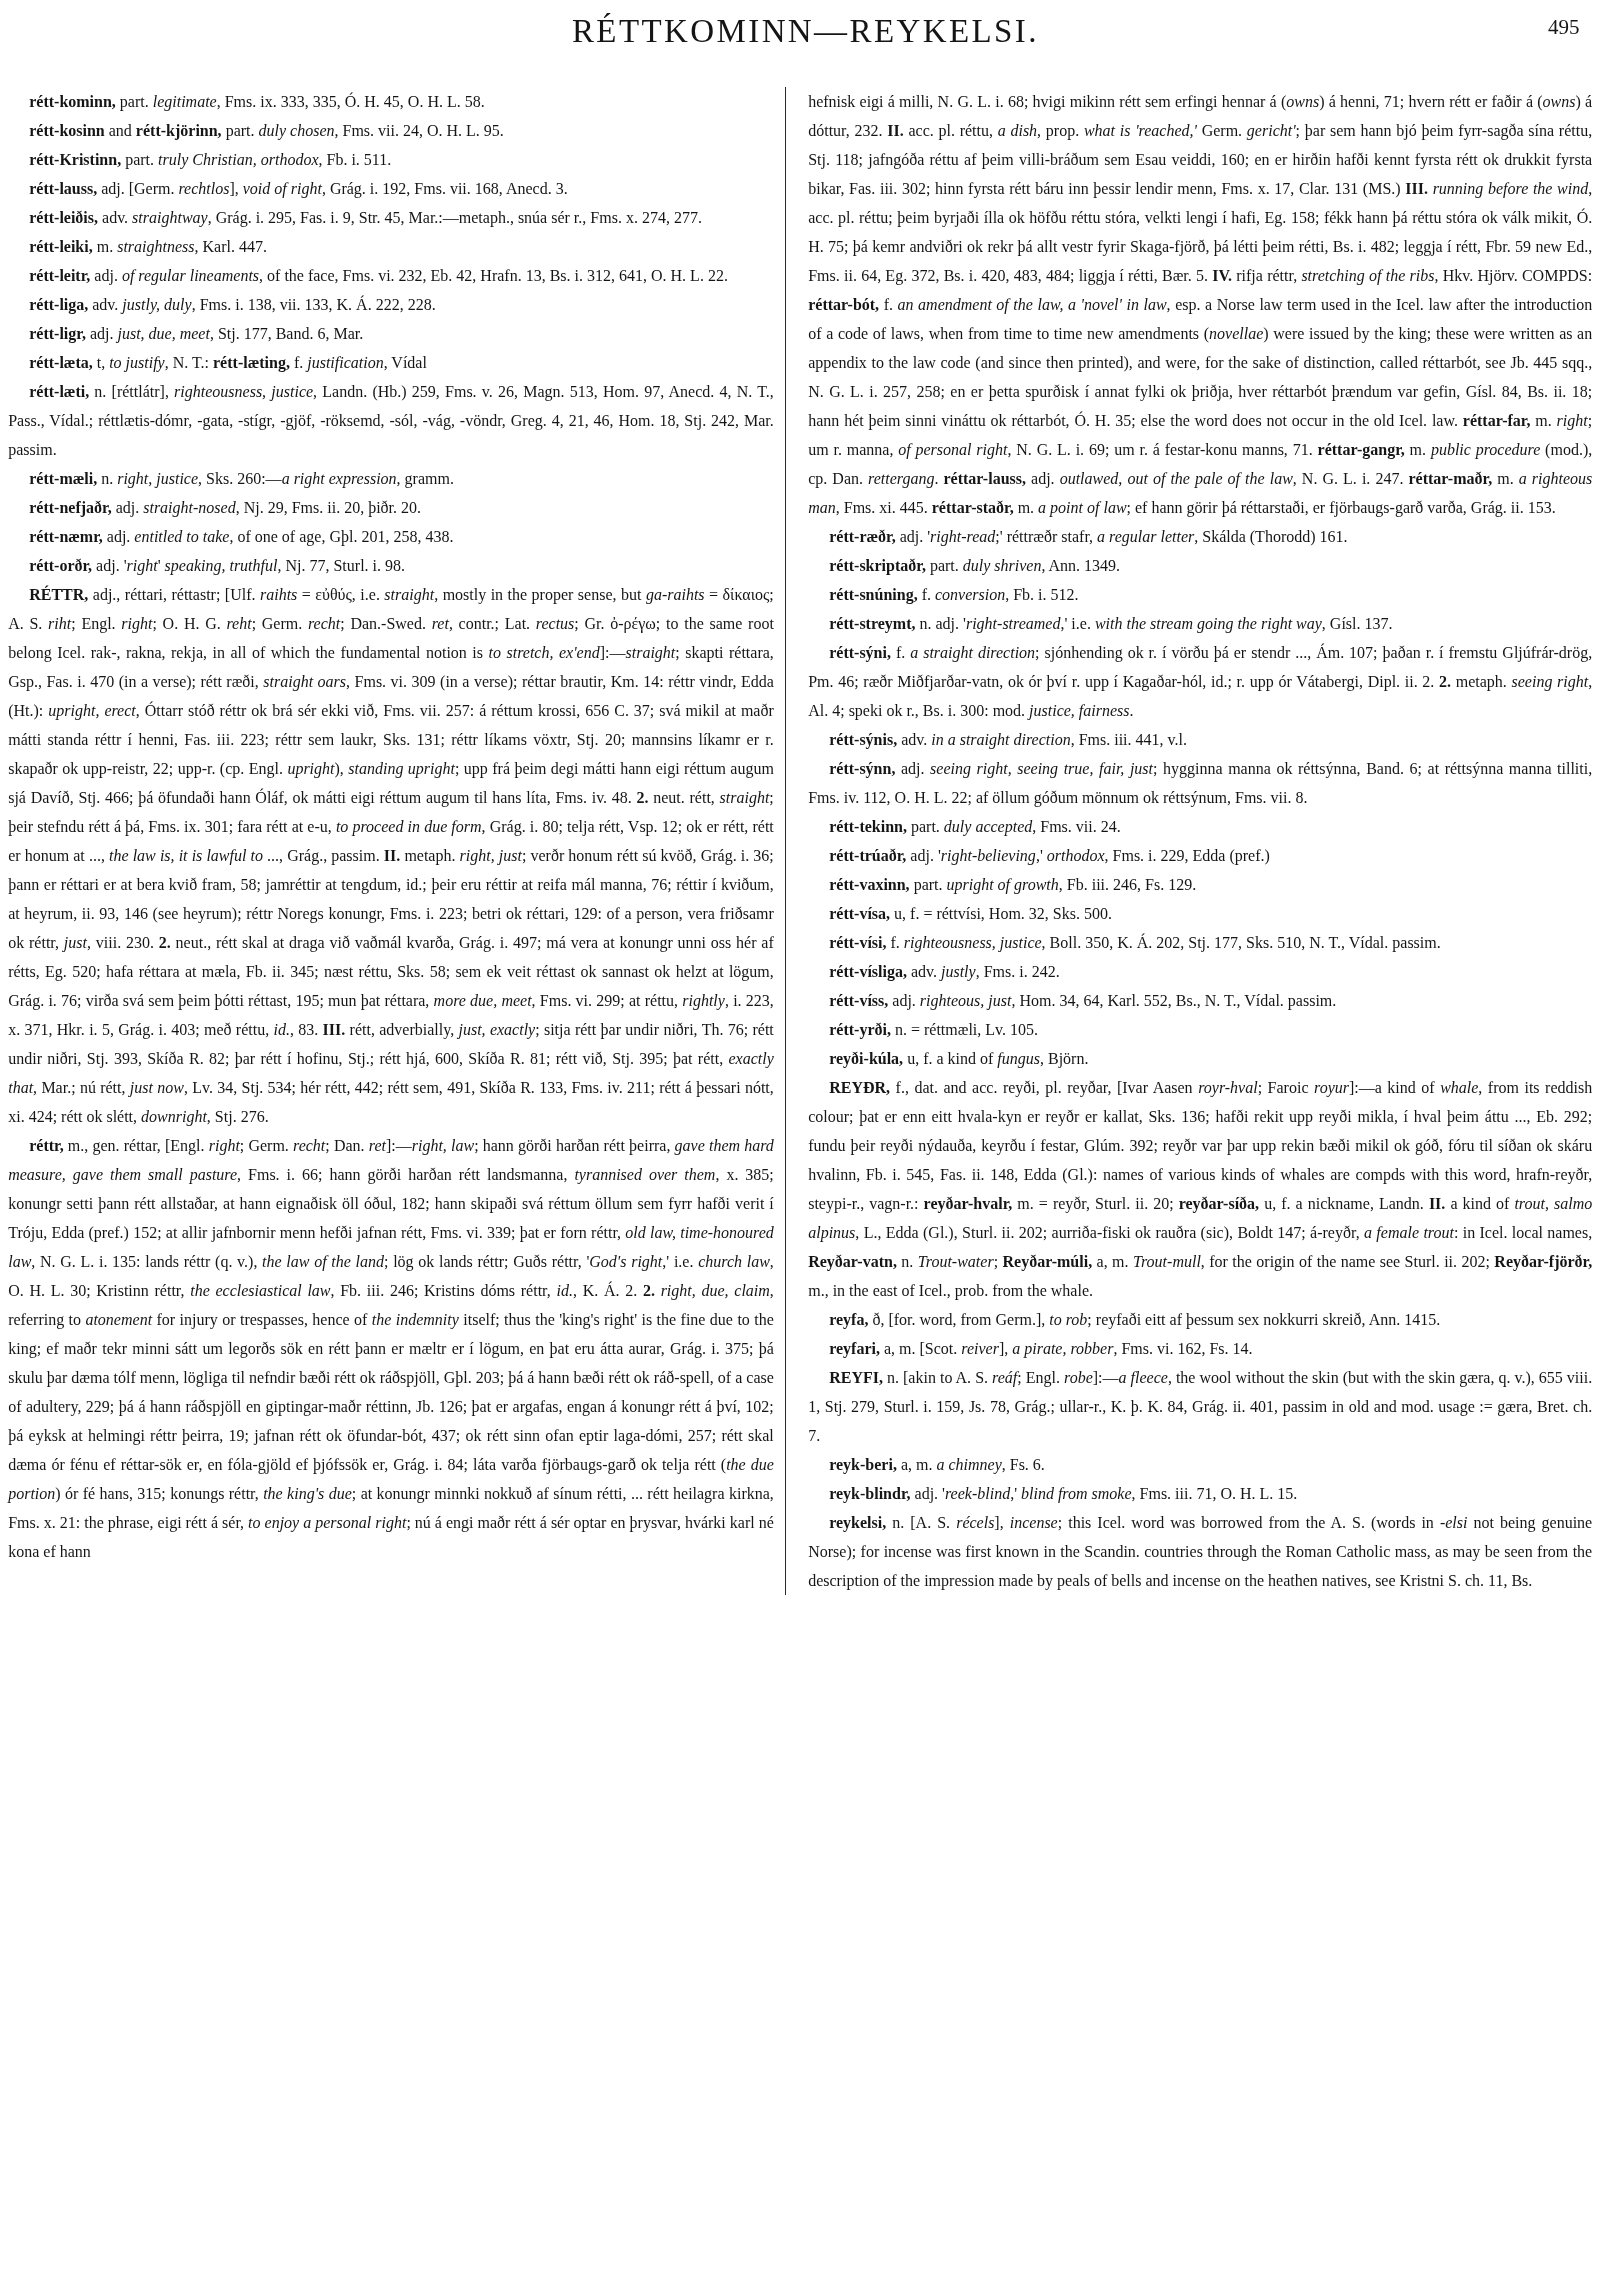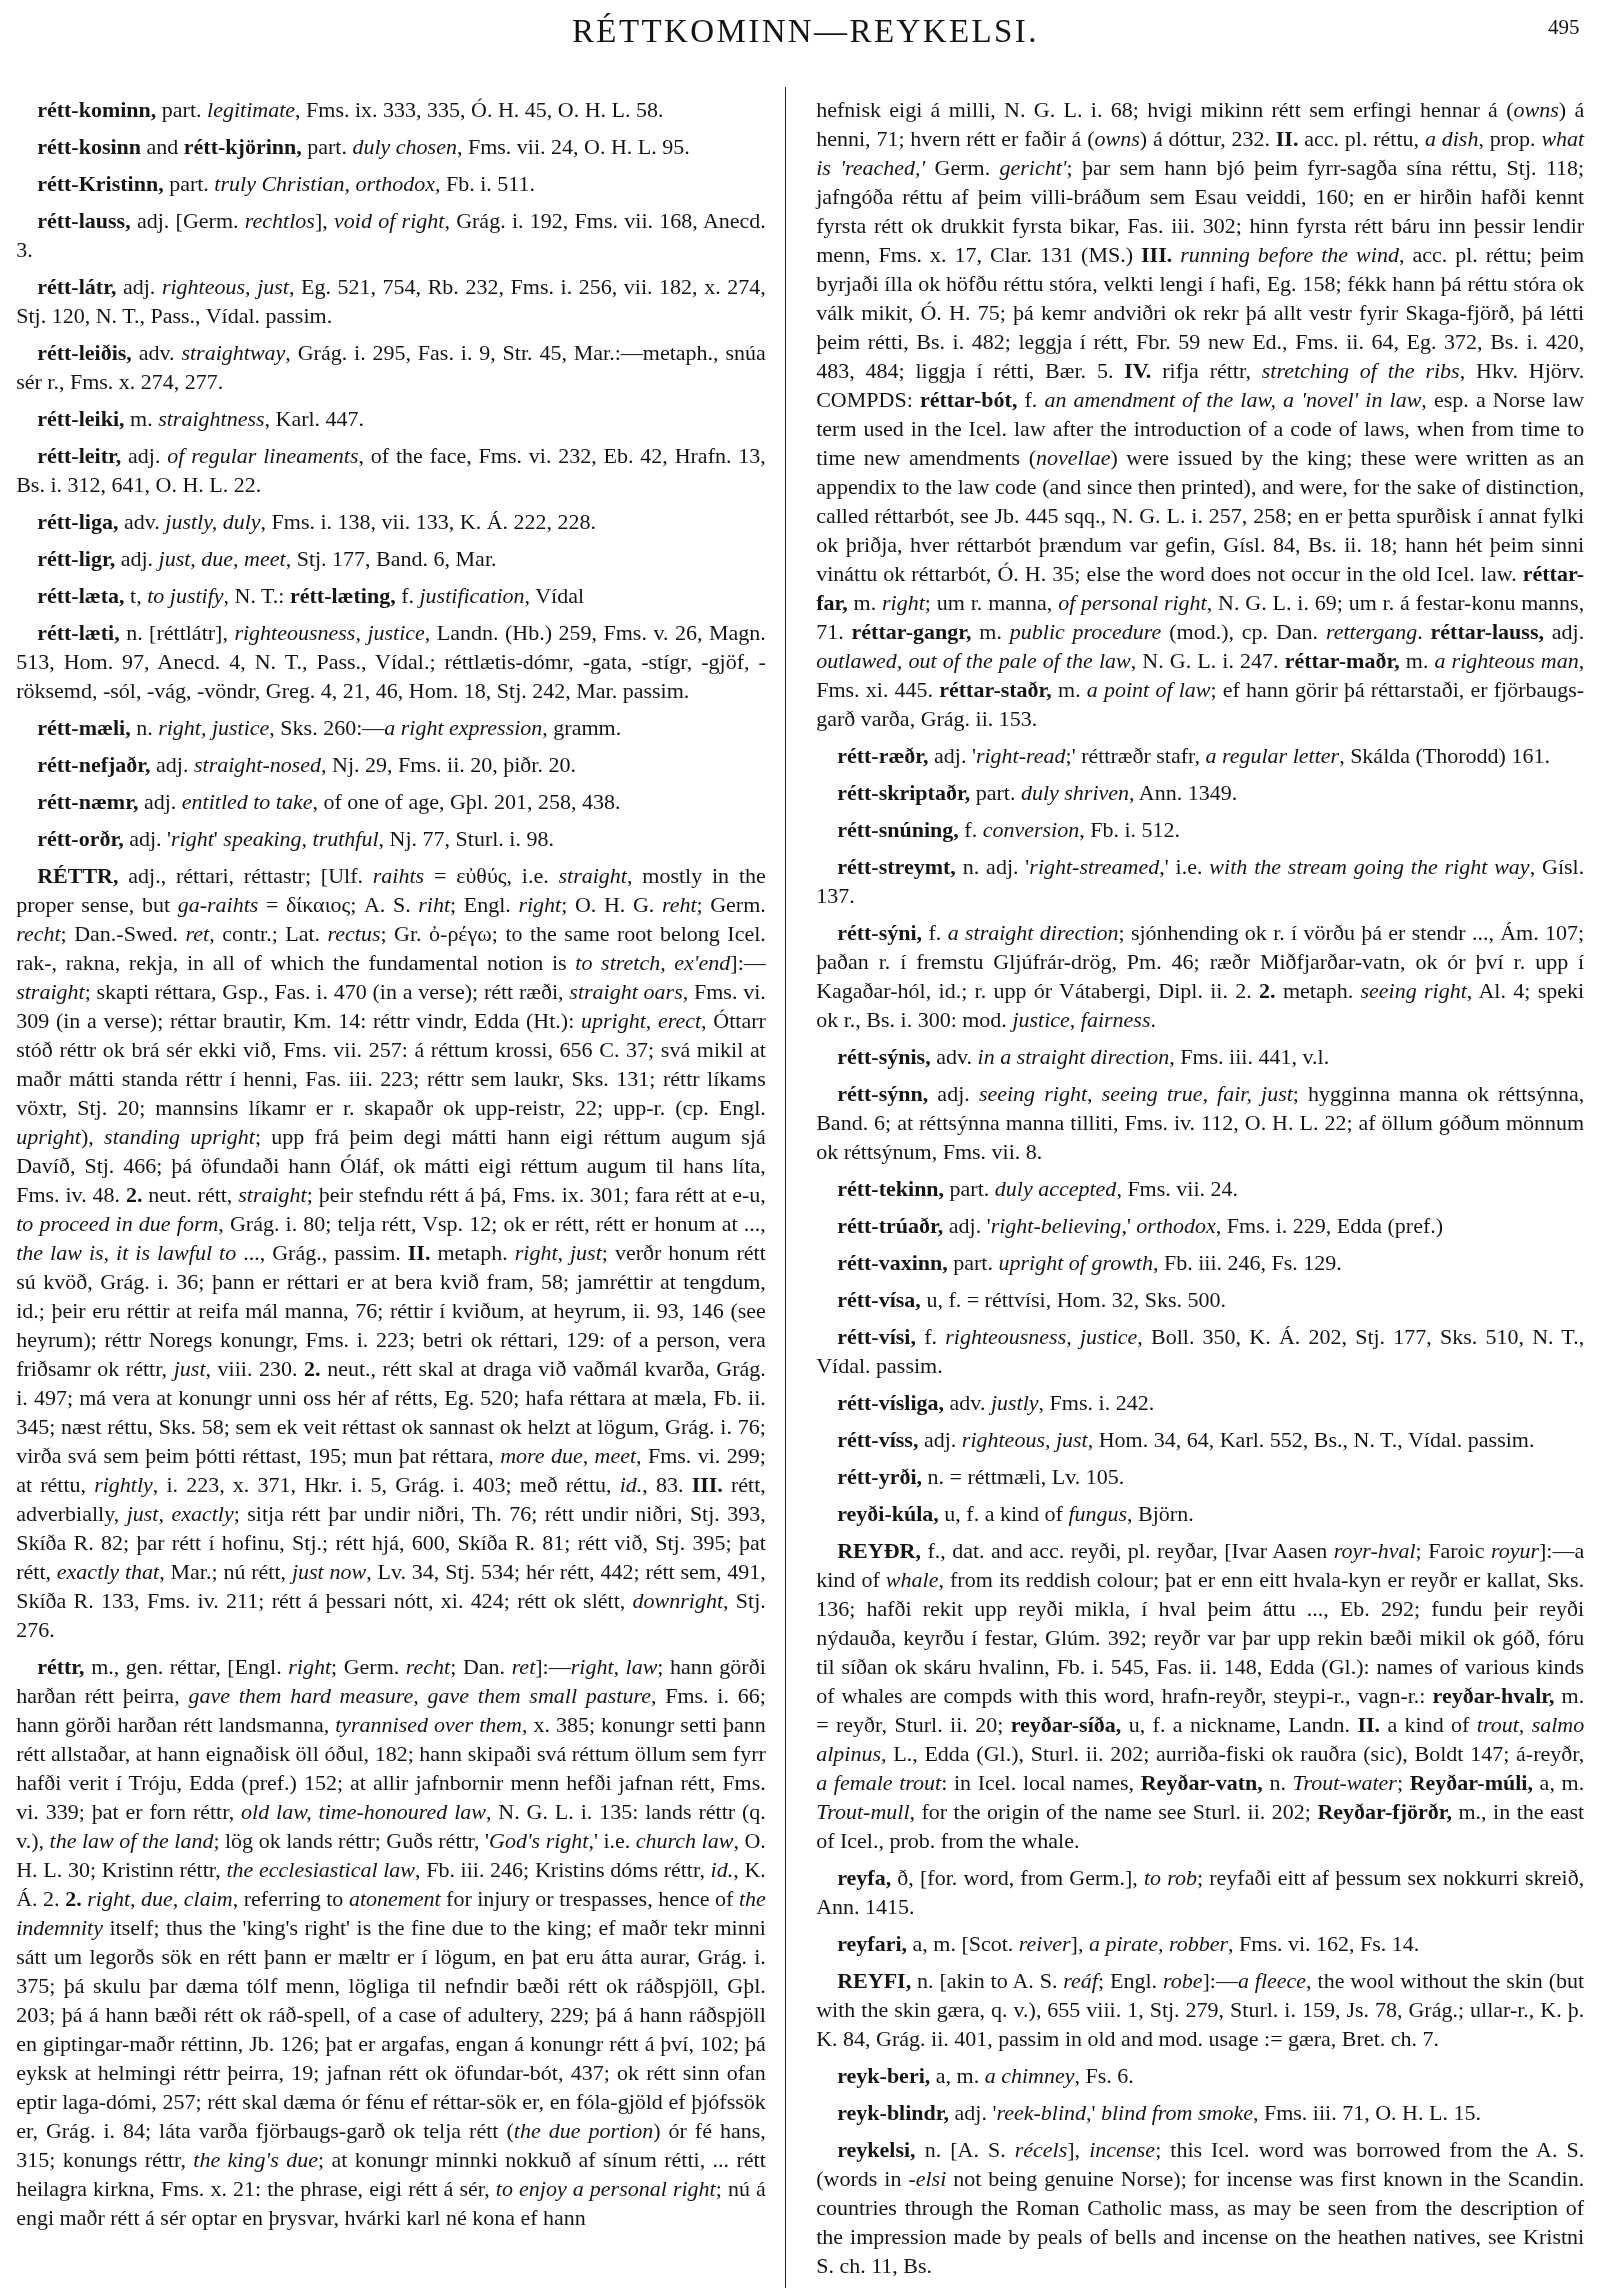--- a/index.html
+++ b/index.html
@@ -49,22 +49,22 @@
   .col-left {
     width: 777px;
     padding-right: 11.4px;
   }
   .col-right {
     width: 807px;
     border-left: 1.6px solid #2a2a2a;
     padding-left: 22px;
   }
   p.entry {
-    margin: 8px;
-    font-size: 22px;
+    margin: 0;
+    font-size: 16px;
     line-height: 29px;
     text-align: justify;
     text-indent: 21px;
     hyphens: none;
   }
   p.entry.cont {
     text-indent: 0;
   }
   .hw { font-weight: 700; }
   .it { font-style: italic; }
@@ -76,21 +76,20 @@
   <div class="page-header">
     <div class="page-title">RÉTTKOMINN—REYKELSI.</div>
     <div class="page-number">495</div>
   </div>
   <div class="columns">
     <div class="col col-left" id="col-left">
         <p class="entry"><span class="hw">rétt-kominn,</span><span> part. </span><span class="it">legitimate</span><span>, Fms. ix. 333, 335, Ó. H. 45, O. H. L. 58.</span></p>
         <p class="entry"><span class="hw">rétt-kosinn</span><span> and </span><span class="hw">rétt-kjörinn,</span><span> part. </span><span class="it">duly chosen</span><span>, Fms. vii. 24, O. H. L. 95.</span></p>
         <p class="entry"><span class="hw">rétt-Kristinn,</span><span> part. </span><span class="it">truly Christian, orthodox</span><span>, Fb. i. 511.</span></p>
         <p class="entry"><span class="hw">rétt-lauss,</span><span> adj. [Germ. </span><span class="it">rechtlos</span><span>], </span><span class="it">void of right</span><span>, Grág. i. 192, Fms. vii. 168, Anecd. 3.</span></p>
-        <p class="entry"><span class="hw">rétt-látr,</span><span> adj. </span><span class="it">righteous, just</span><span>, Eg. 521, 754, Rb. 232, Fms. i. 256, vii. 182, x. 274, Stj. 120, N. T., Pass., Vídal. passim.</span></p>
         <p class="entry"><span class="hw">rétt-leiðis,</span><span> adv. </span><span class="it">straightway</span><span>, Grág. i. 295, Fas. i. 9, Str. 45, Mar.:—metaph., snúa sér r., Fms. x. 274, 277.</span></p>
         <p class="entry"><span class="hw">rétt-leiki,</span><span> m. </span><span class="it">straightness</span><span>, Karl. 447.</span></p>
         <p class="entry"><span class="hw">rétt-leitr,</span><span> adj. </span><span class="it">of regular lineaments</span><span>, of the face, Fms. vi. 232, Eb. 42, Hrafn. 13, Bs. i. 312, 641, O. H. L. 22.</span></p>
         <p class="entry"><span class="hw">rétt-liga,</span><span> adv. </span><span class="it">justly, duly</span><span>, Fms. i. 138, vii. 133, K. Á. 222, 228.</span></p>
         <p class="entry"><span class="hw">rétt-ligr,</span><span> adj. </span><span class="it">just, due, meet</span><span>, Stj. 177, Band. 6, Mar.</span></p>
         <p class="entry"><span class="hw">rétt-læta,</span><span> t, </span><span class="it">to justify</span><span>, N. T.: </span><span class="hw">rétt-læting,</span><span> f. </span><span class="it">justification</span><span>, Vídal</span></p>
         <p class="entry"><span class="hw">rétt-læti,</span><span> n. [réttlátr], </span><span class="it">righteousness, justice</span><span>, Landn. (Hb.) 259, Fms. v. 26, Magn. 513, Hom. 97, Anecd. 4, N. T., Pass., Vídal.; réttlætis-dómr, -gata, -stígr, -gjöf, -röksemd, -sól, -vág, -vöndr, Greg. 4, 21, 46, Hom. 18, Stj. 242, Mar. passim.</span></p>
         <p class="entry"><span class="hw">rétt-mæli,</span><span> n. </span><span class="it">right, justice</span><span>, Sks. 260:—</span><span class="it">a right expression</span><span>, gramm.</span></p>
         <p class="entry"><span class="hw">rétt-nefjaðr,</span><span> adj. </span><span class="it">straight-nosed</span><span>, Nj. 29, Fms. ii. 20, þiðr. 20.</span></p>
         <p class="entry"><span class="hw">rétt-næmr,</span><span> adj. </span><span class="it">entitled to take</span><span>, of one of age, Gþl. 201, 258, 438.</span></p>

